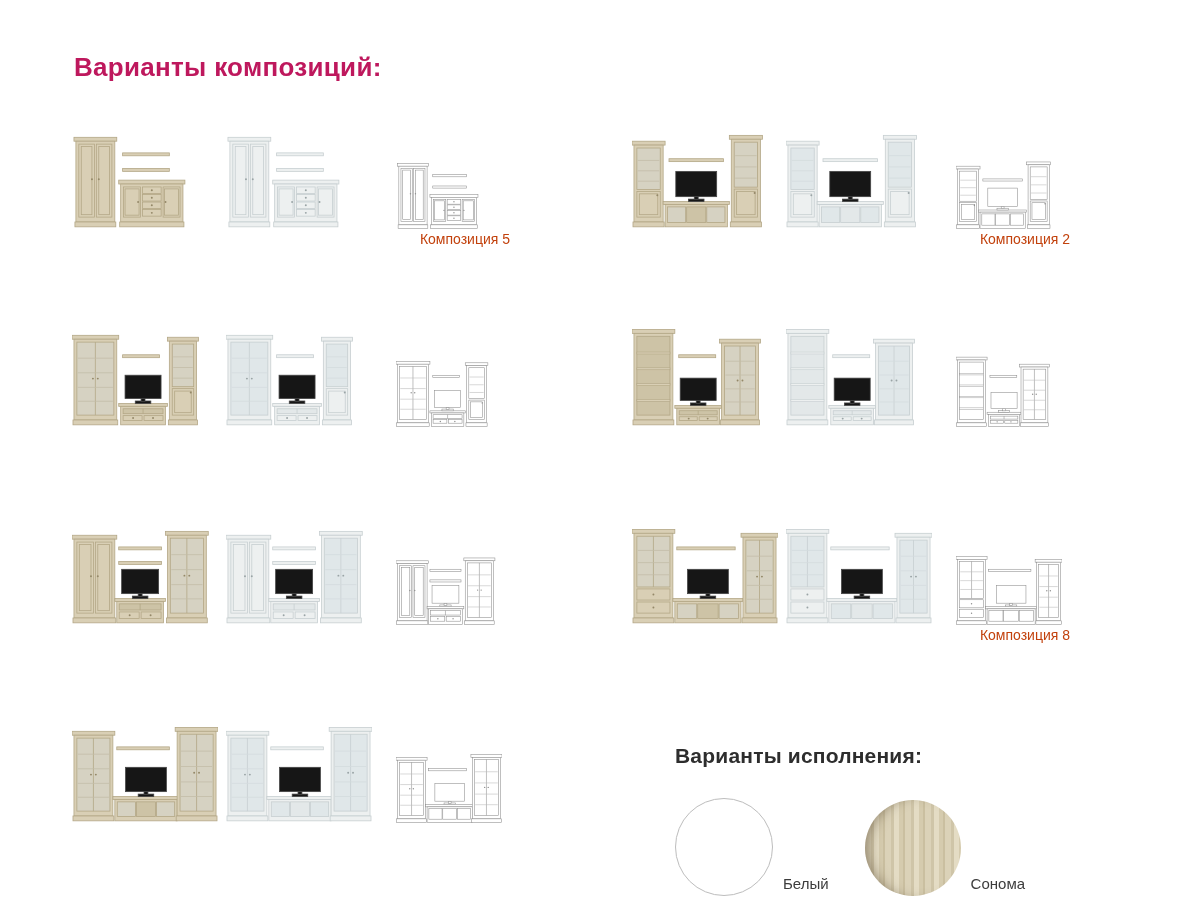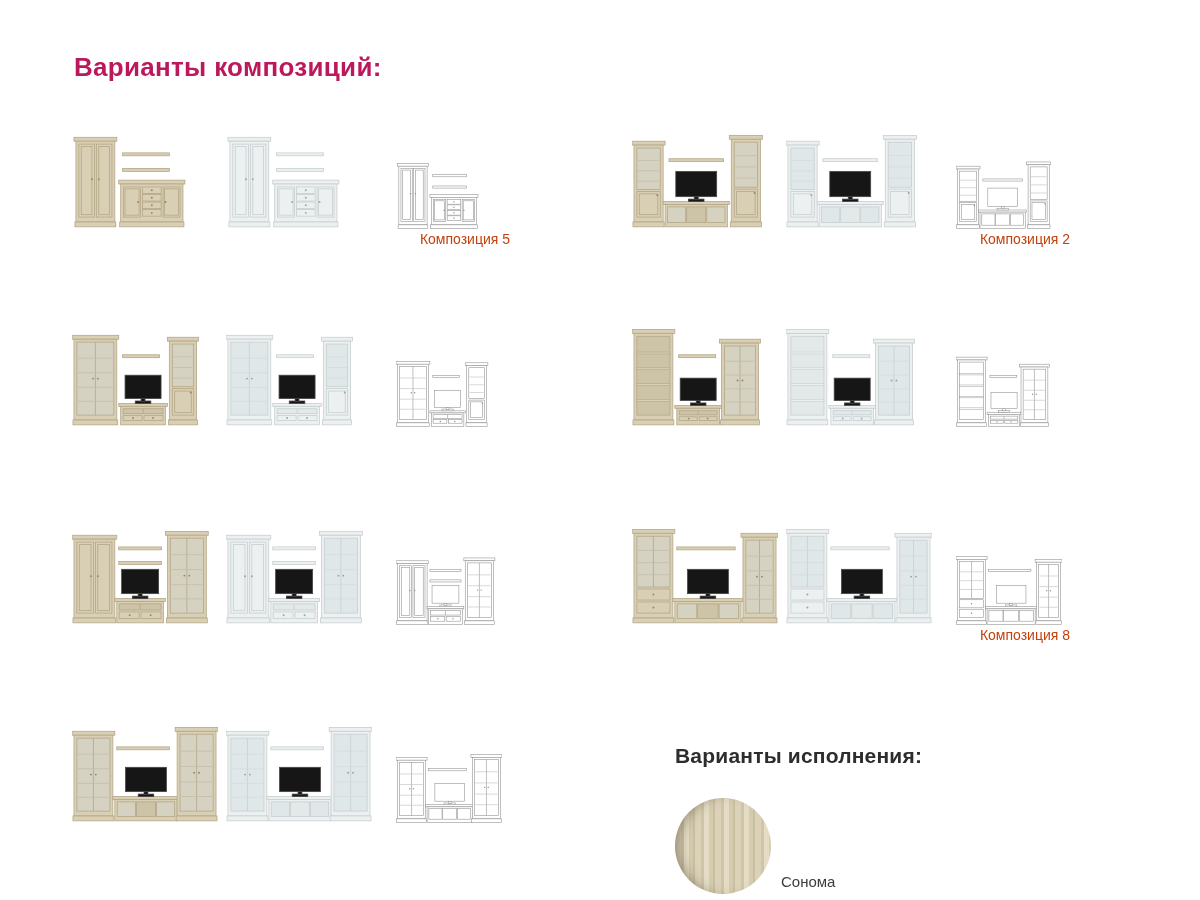--- a/index.html
+++ b/index.html
@@ -816,19 +816,23 @@
             <circle cx="130.5" cy="68.5" r="1" fill="#8f8f8f"></circle>
           </svg>
         </span>
     </div>
   </figure>
 </div>
 
 <section class="finishes">
   <h2 class="finishes-title">Варианты исполнения:</h2>
   <div class="finish-row" id="finish-row">
+  <div class="finish">
+    <span class="swatch sw-white"></span>
+    <span class="finish-label">Белый</span>
+  </div>
 
   <div class="finish">
     <span class="swatch sw-sonoma"></span>
     <span class="finish-label">Сонома</span>
   </div>
 </div>
 </section>
 
 </body></html>

